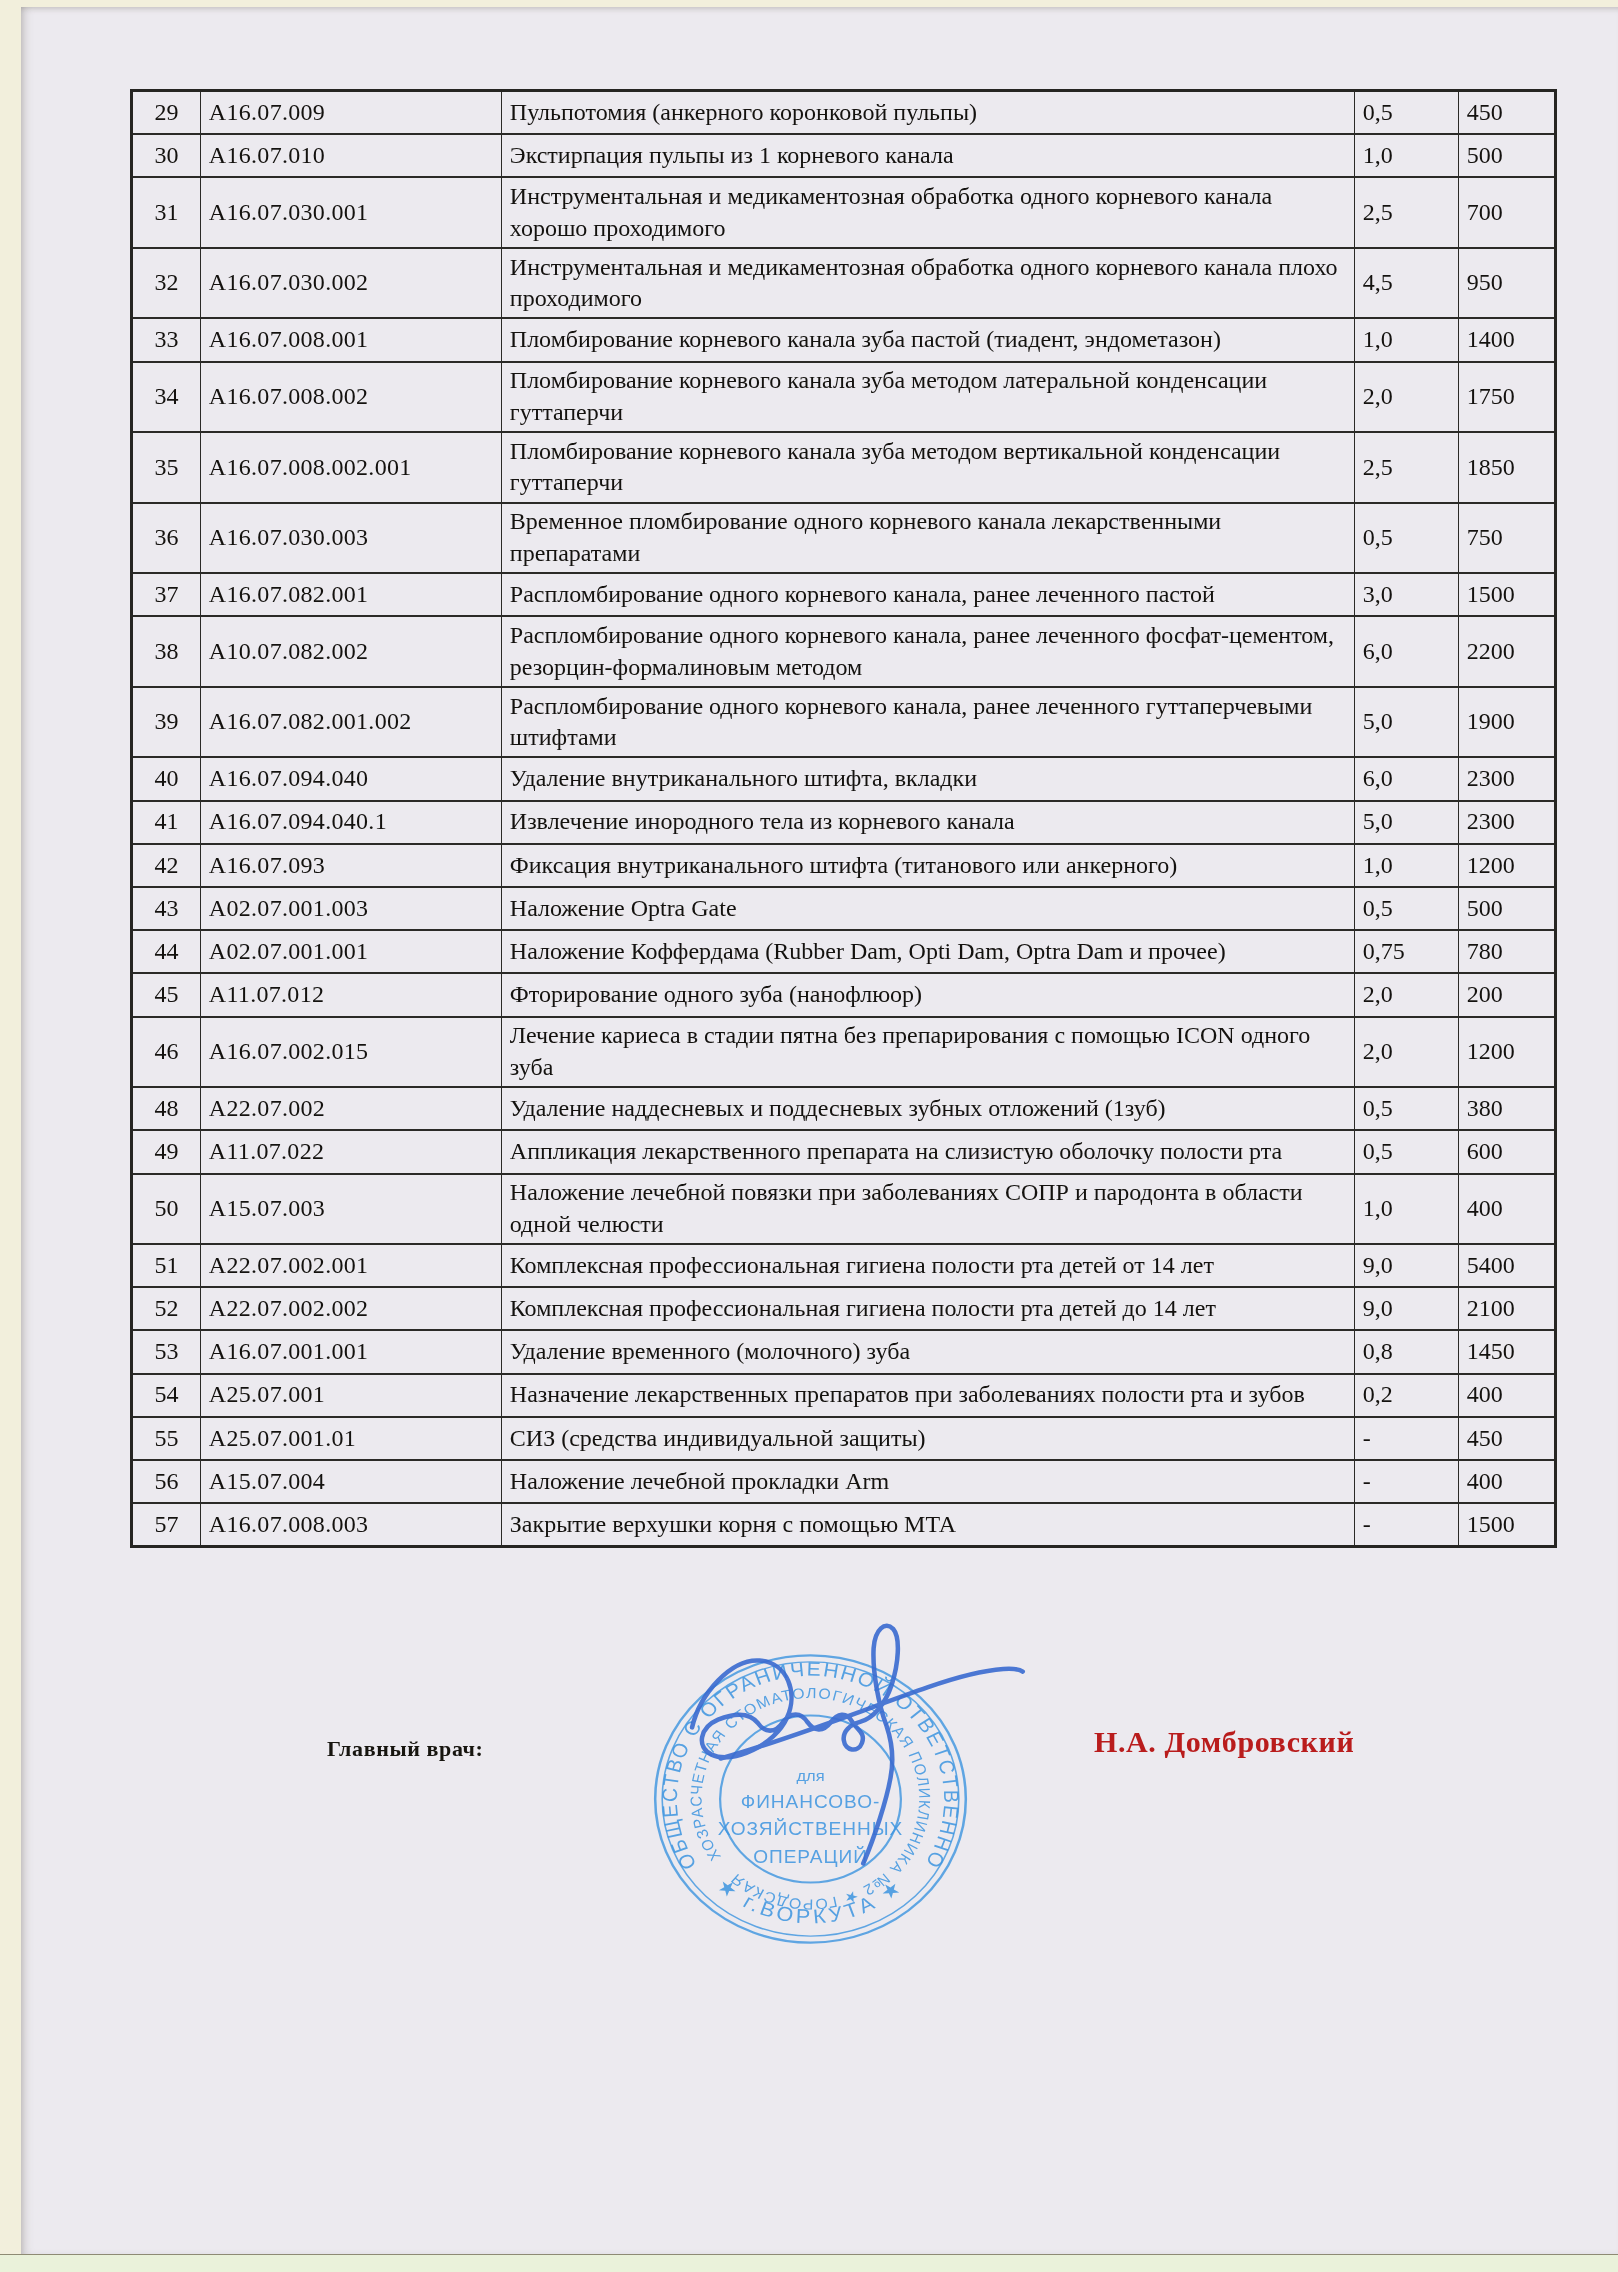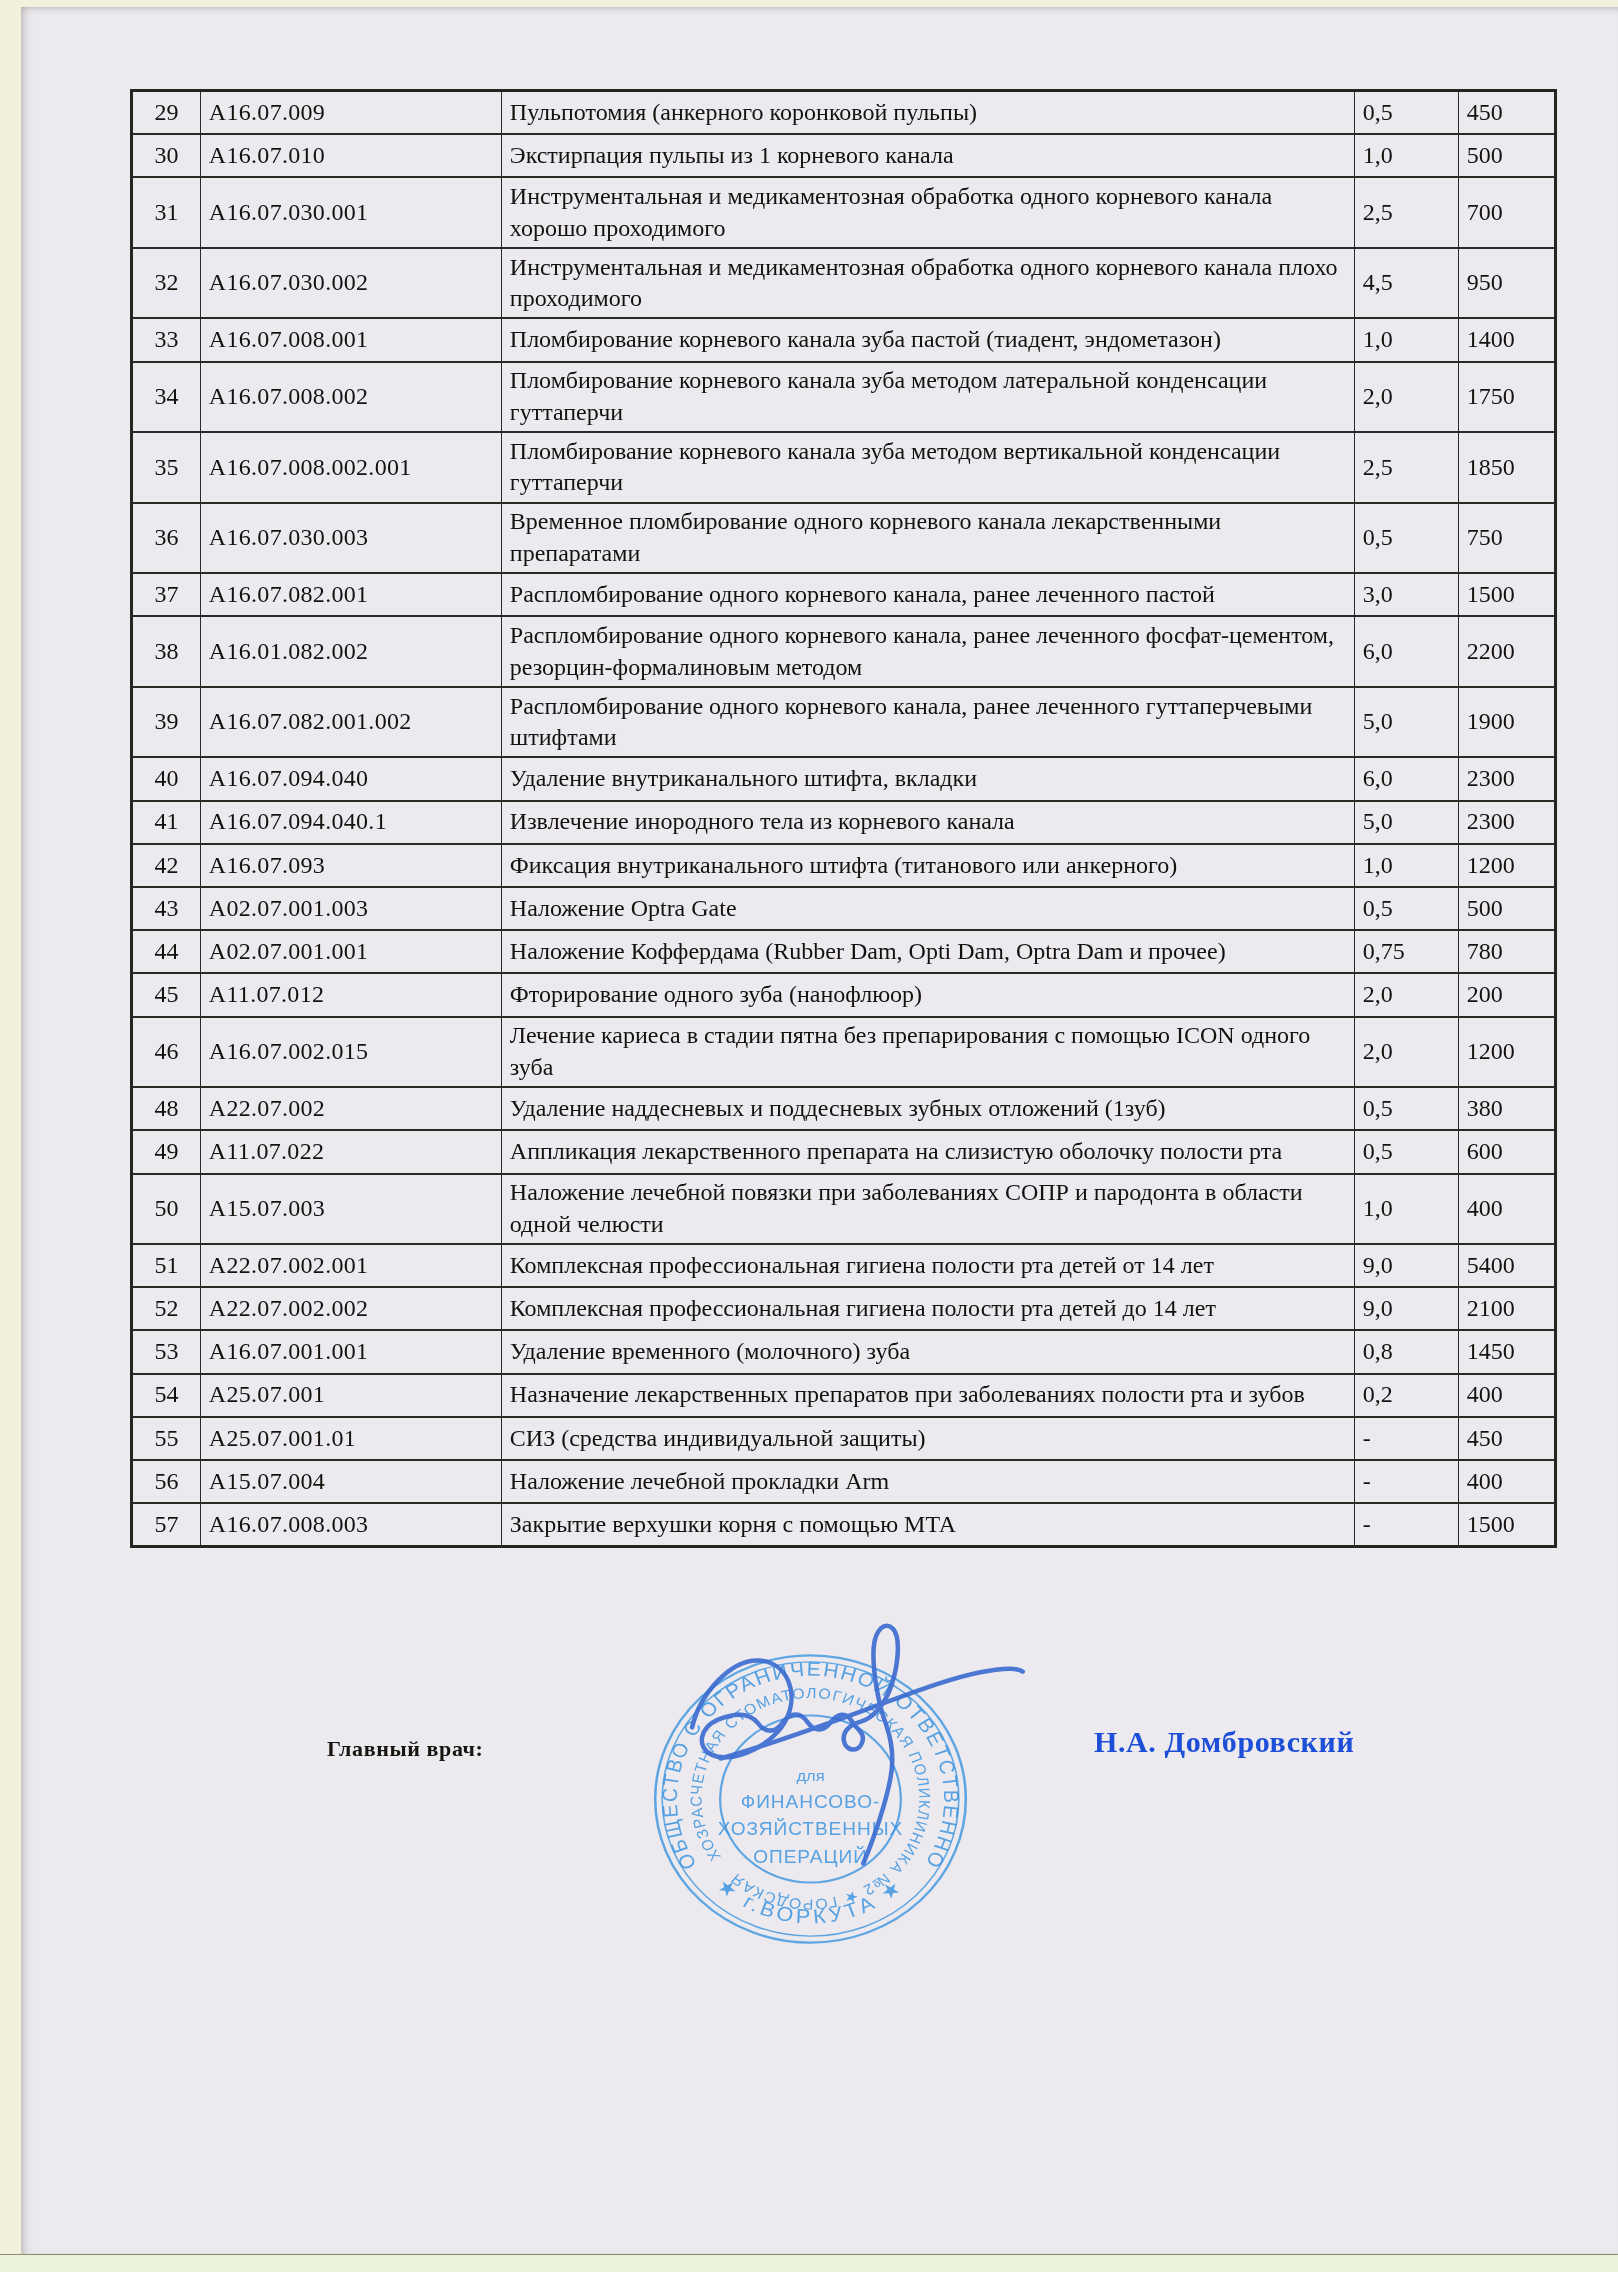--- a/index.html
+++ b/index.html
@@ -33,21 +33,21 @@
   .c-n{text-align:center;padding:2.6px 1.3px;}
   .c-code{padding-left:10.4px;letter-spacing:0.3px;}
   .c-name{padding-left:11.7px;padding-right:22px;}
   .c-uet,.c-price{text-align:left;padding:2.6px 2.6px;}
   .role-label{
     position:absolute;left:327px;top:1736px;
     font-size:22px;font-weight:bold;color:#17150f;letter-spacing:0.6px;
   }
   .signer-name{
     position:absolute;left:1094px;top:1725px;
-    font-size:30px;font-weight:bold;color:#1d4ed8;letter-spacing:0.6px;
+    font-size:30px;font-weight:bold;color:#b91c1c;letter-spacing:0.6px;
   }
   .stamp-svg{position:absolute;left:645px;top:1646px;}
   .sig-svg{position:absolute;left:648px;top:1582px;}
   .stamp-text{font-family:"Liberation Sans", sans-serif;}
 </style>
 </head>
 <body>
 
 <div class="paper"></div>
 
@@ -118,21 +118,21 @@
   </tr>
       <tr>
     <td class="c-n">37</td>
     <td class="c-code">А16.07.082.001</td>
     <td class="c-name">Распломбирование одного корневого канала, ранее леченного пастой</td>
     <td class="c-uet">3,0</td>
     <td class="c-price">1500</td>
   </tr>
       <tr>
     <td class="c-n">38</td>
-    <td class="c-code">А16.01.082.002</td>
+    <td class="c-code">А10.07.082.002</td>
     <td class="c-name">Распломбирование одного корневого канала, ранее леченного фосфат-цементом, резорцин-формалиновым методом</td>
     <td class="c-uet">6,0</td>
     <td class="c-price">2200</td>
   </tr>
       <tr>
     <td class="c-n">39</td>
     <td class="c-code">А16.07.082.001.002</td>
     <td class="c-name">Распломбирование одного корневого канала, ранее леченного гуттаперчевыми штифтами</td>
     <td class="c-uet">5,0</td>
     <td class="c-price">1900</td>

